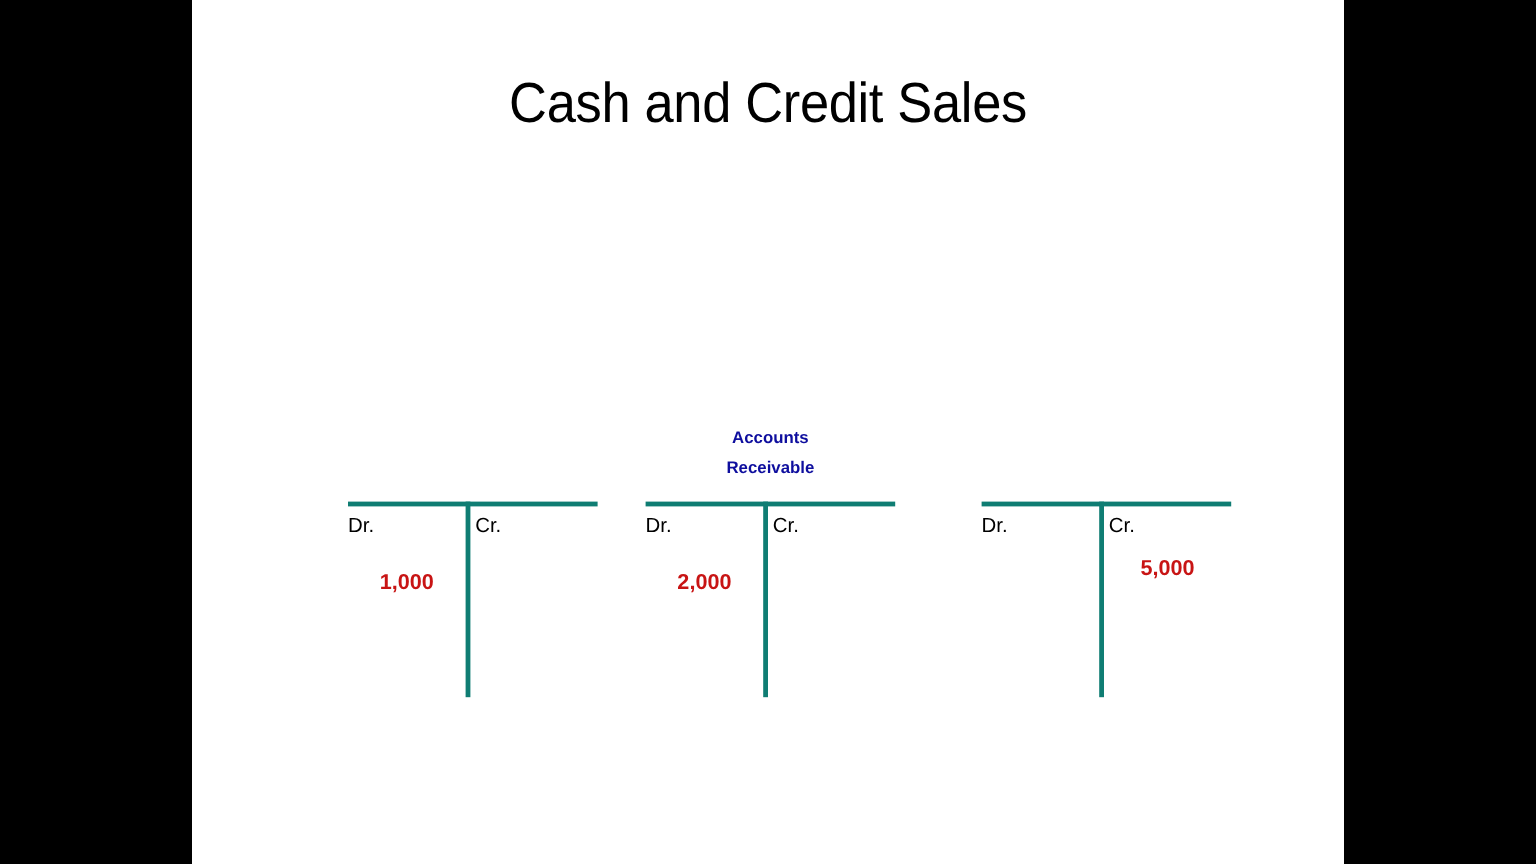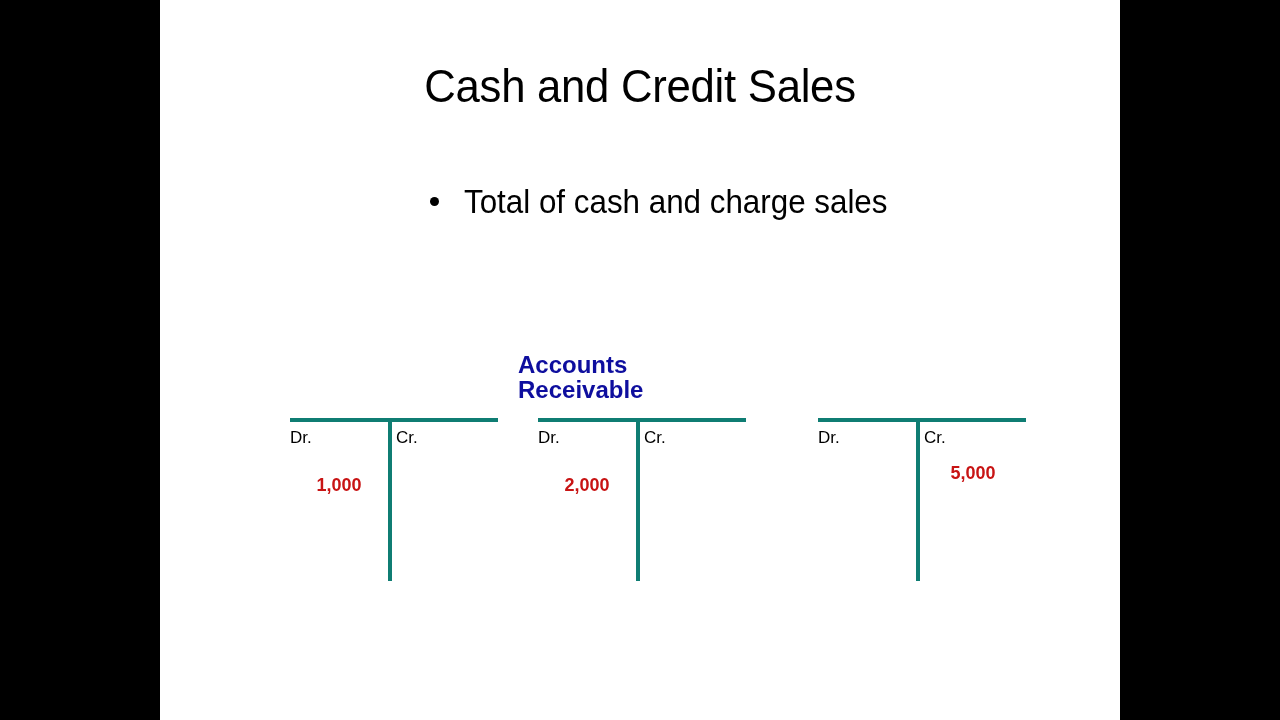--- a/index.html
+++ b/index.html
@@ -106,22 +106,22 @@
   }
   .t-account.acct-0 { left: 130px; }
   .t-account.acct-1 { left: 378px; }
   .t-account.acct-2 { left: 658px; }
 
   .acct-title {
     position: absolute;
     top: 0;
     left: -20px;
     width: 248px;
-    text-align: left;
-    font-size: 24px;
+    text-align: center;
+    font-size: 14px;
     line-height: 25px;
     font-weight: bold;
     color: #0e0e9e;
     white-space: pre-line;
   }
   .t-account.acct-0 .acct-title { top: 26px; }
   .t-account.acct-1 .acct-title { top: 2px; }
   .t-account.acct-2 .acct-title { top: 26px; }
 
   .t-hbar {
@@ -174,24 +174,20 @@
 
   <div class="letterbox left"></div>
   <div class="letterbox right"></div>
 
   <div id="slide">
 
     <div id="slide-title">Cash and Credit Sales</div>
 
     <div id="bullet-list">
 
-      <div class="bullet-row">
-        <span class="bullet-marker"></span>
-        <span class="bullet-text">Total of cash and charge sales</span>
-      </div>
 
 
     </div>
 
     <div id="t-accounts">
 
       <div class="t-account acct-0">
         <div class="t-hbar"></div>
         <div class="t-vbar"></div>
         <div class="col-label dr">Dr.</div>

